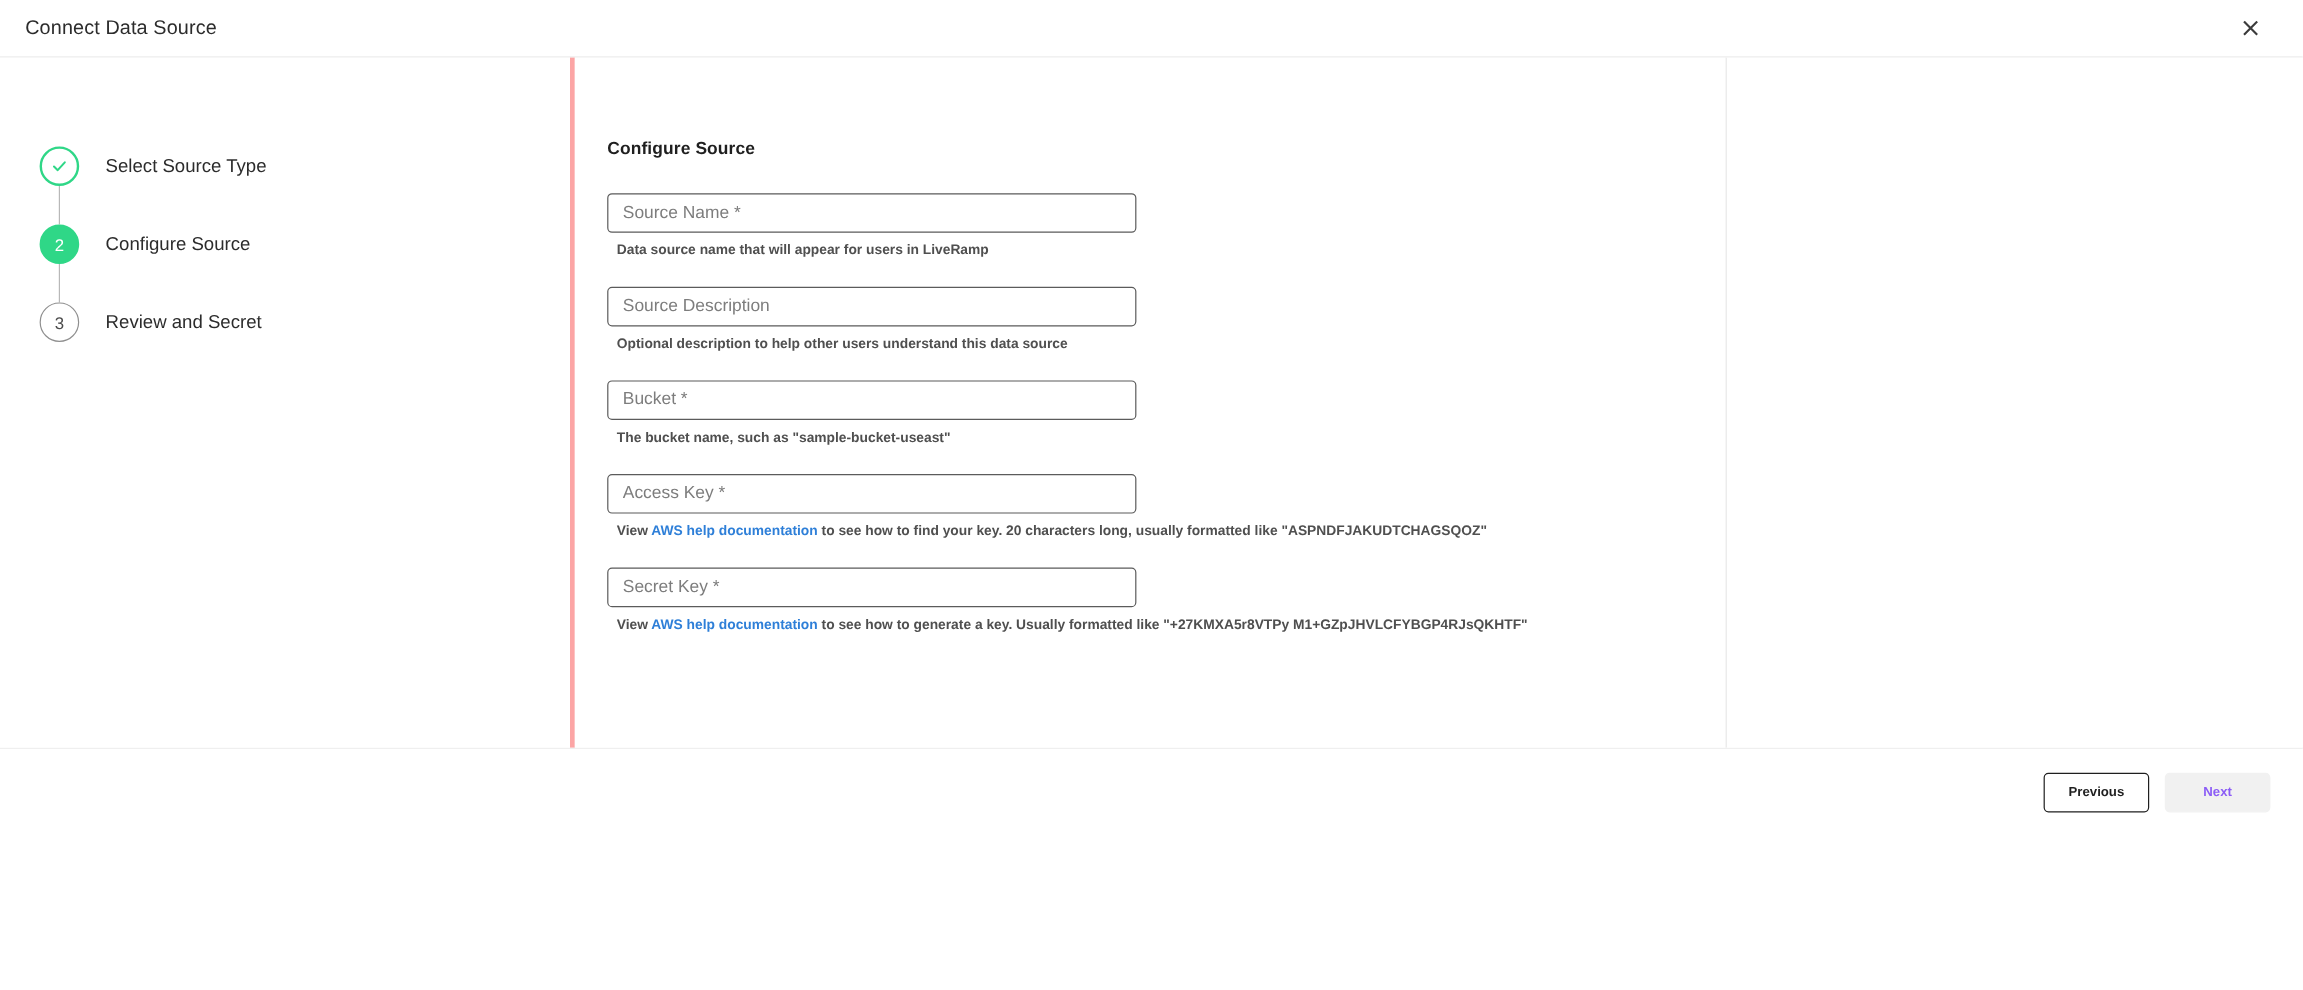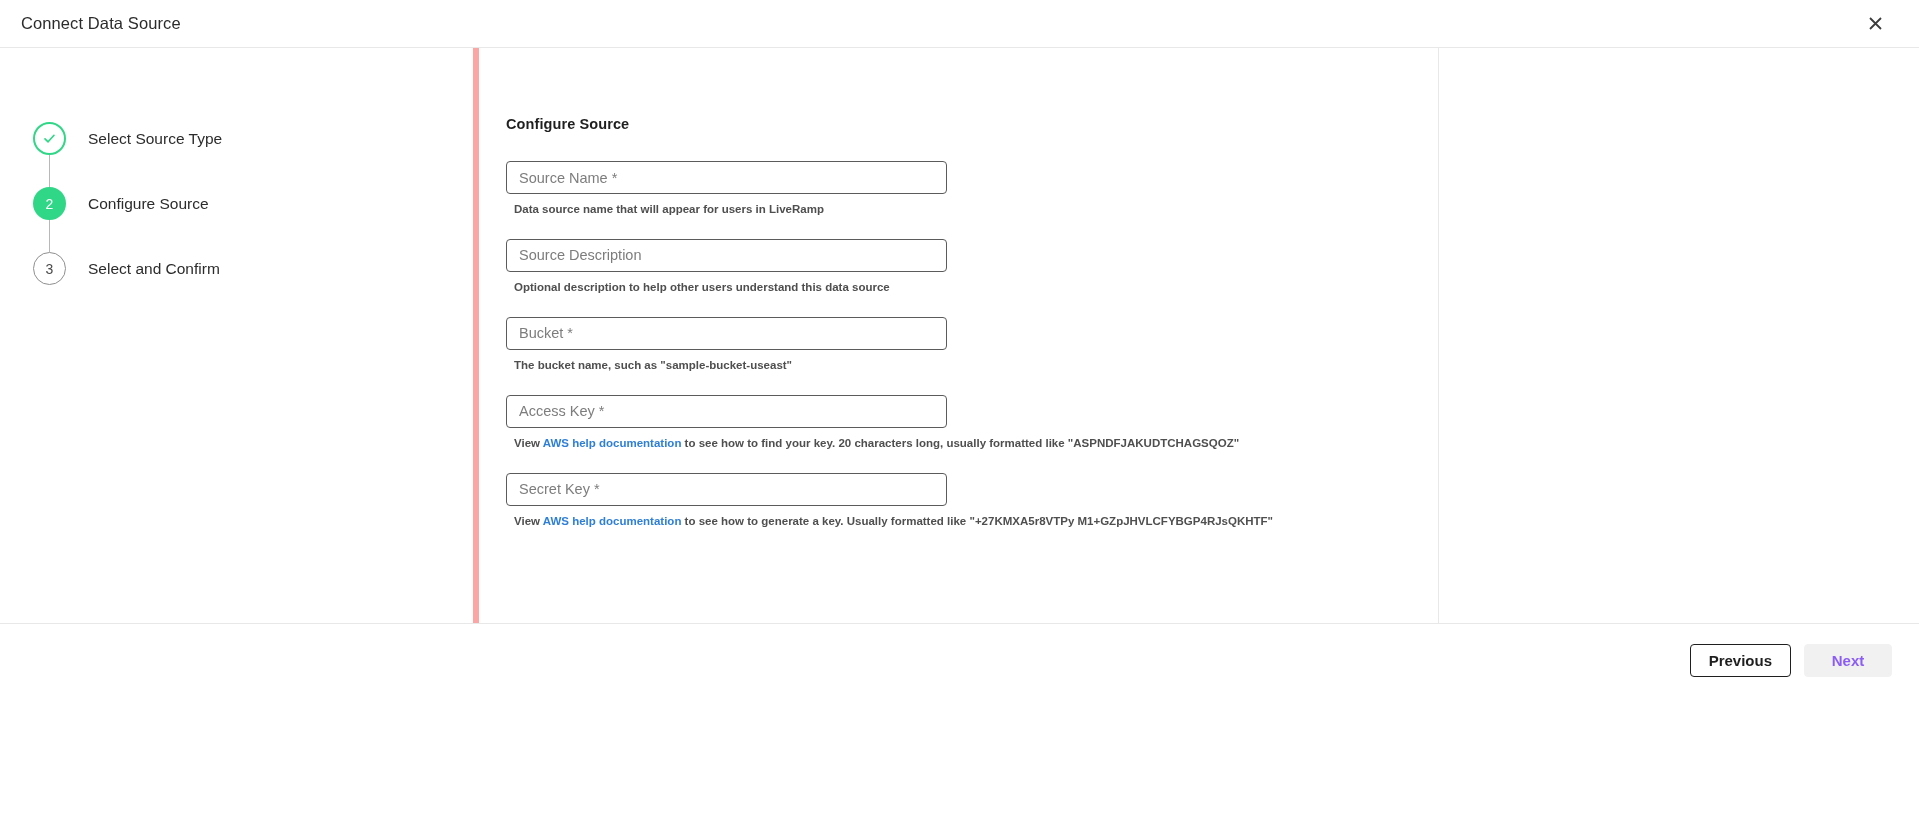--- a/index.html
+++ b/index.html
@@ -59,21 +59,21 @@
   .modal-body {
     flex: 1 1 auto;
     display: flex;
     min-height: 0;
     border-bottom: 1px solid #e8e8e8;
   }
 
   
   .stepper-pane {
     flex: 0 0 479px;
-    border-right: 6px solid #fca5a5;
+    border-right: 4px solid #fca5a5;
     padding-top: 74px;
     background: #ffffff;
   }
   .stepper { padding-left: 33px; }
 
   .step-row {
     display: flex;
     align-items: center;
     height: 33px;
   }
@@ -181,21 +181,21 @@
     padding-right: 27px;
     gap: 13px;
     background: #ffffff;
   }
   .btn {
     height: 33px;
     min-width: 88px;
     padding: 0 18px;
     border-radius: 4px;
     font-family: "Liberation Sans", sans-serif;
-    font-size: 15px;
+    font-size: 11px;
     font-weight: bold;
     line-height: 1;
     cursor: pointer;
   }
   .btn-secondary {
     background: #ffffff;
     border: 1px solid #1f1f1f;
     color: #1f1f1f;
   }
   .btn-disabled {
@@ -235,21 +235,21 @@
         <div class="step-connector"></div>
 
         <div class="step-row">
           <div class="step-marker current">2</div>
           <div class="step-label">Configure Source</div>
         </div>
         <div class="step-connector"></div>
 
         <div class="step-row">
           <div class="step-marker todo">3</div>
-          <div class="step-label">Select and Confirm</div>
+          <div class="step-label">Review and Secret</div>
         </div>
 
       </div>
     </div>
 
     <div class="form-pane">
       <div class="form-heading">Configure Source</div>
 
       <div class="field-group">
         <input class="text-input" type="text" placeholder="Source Name *" value="" style="">

